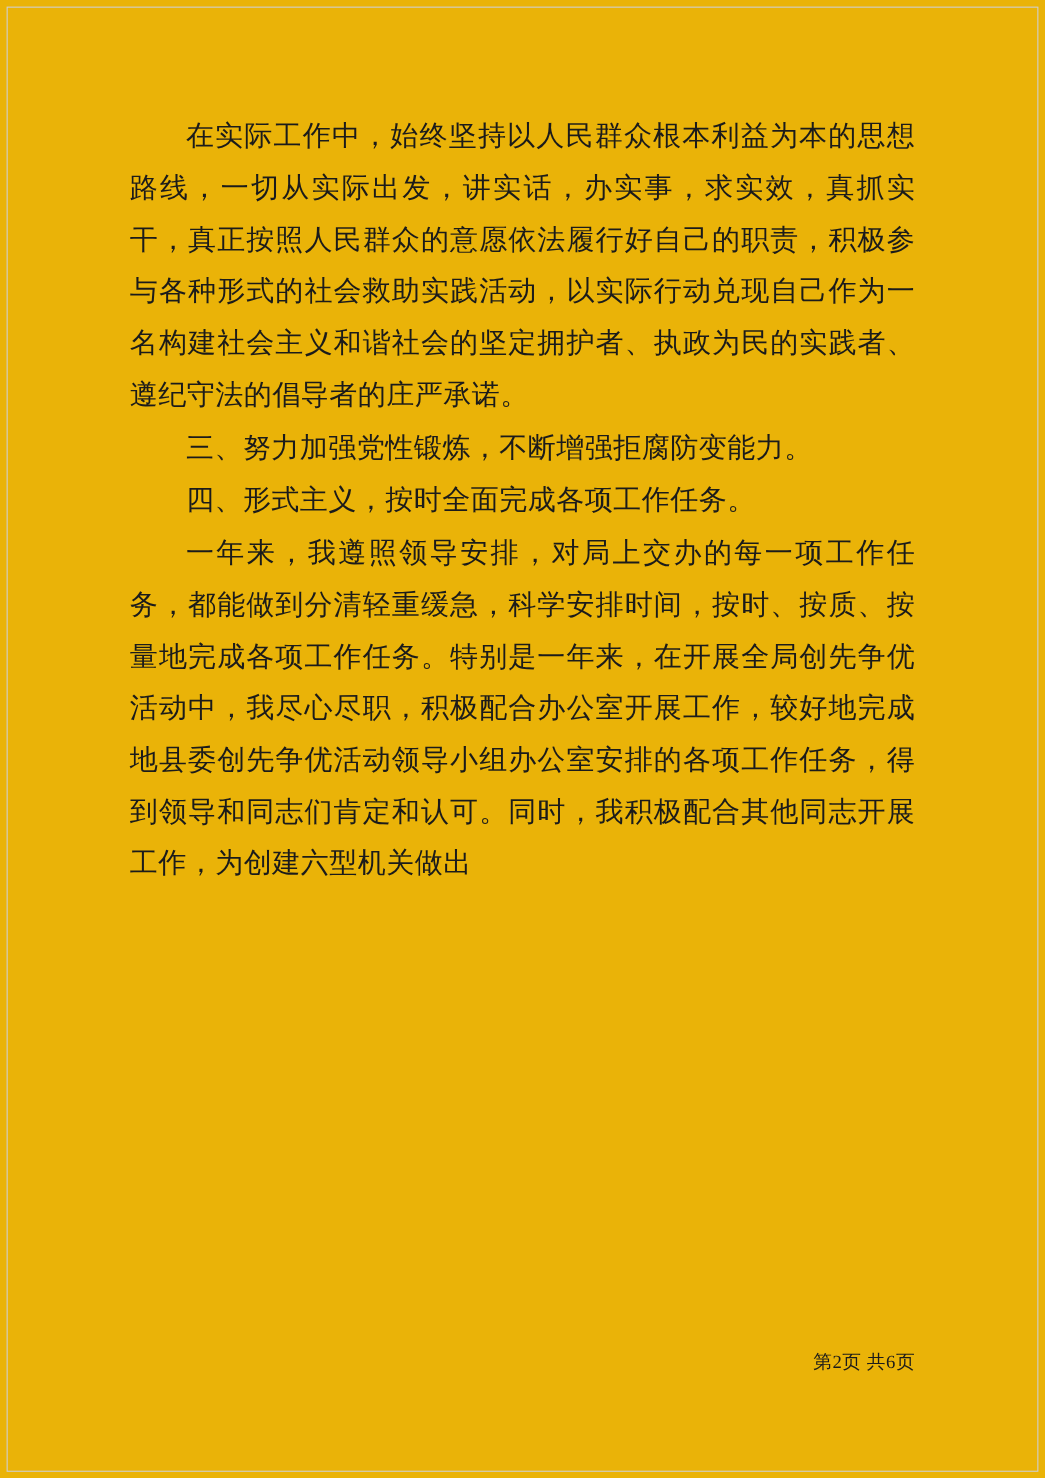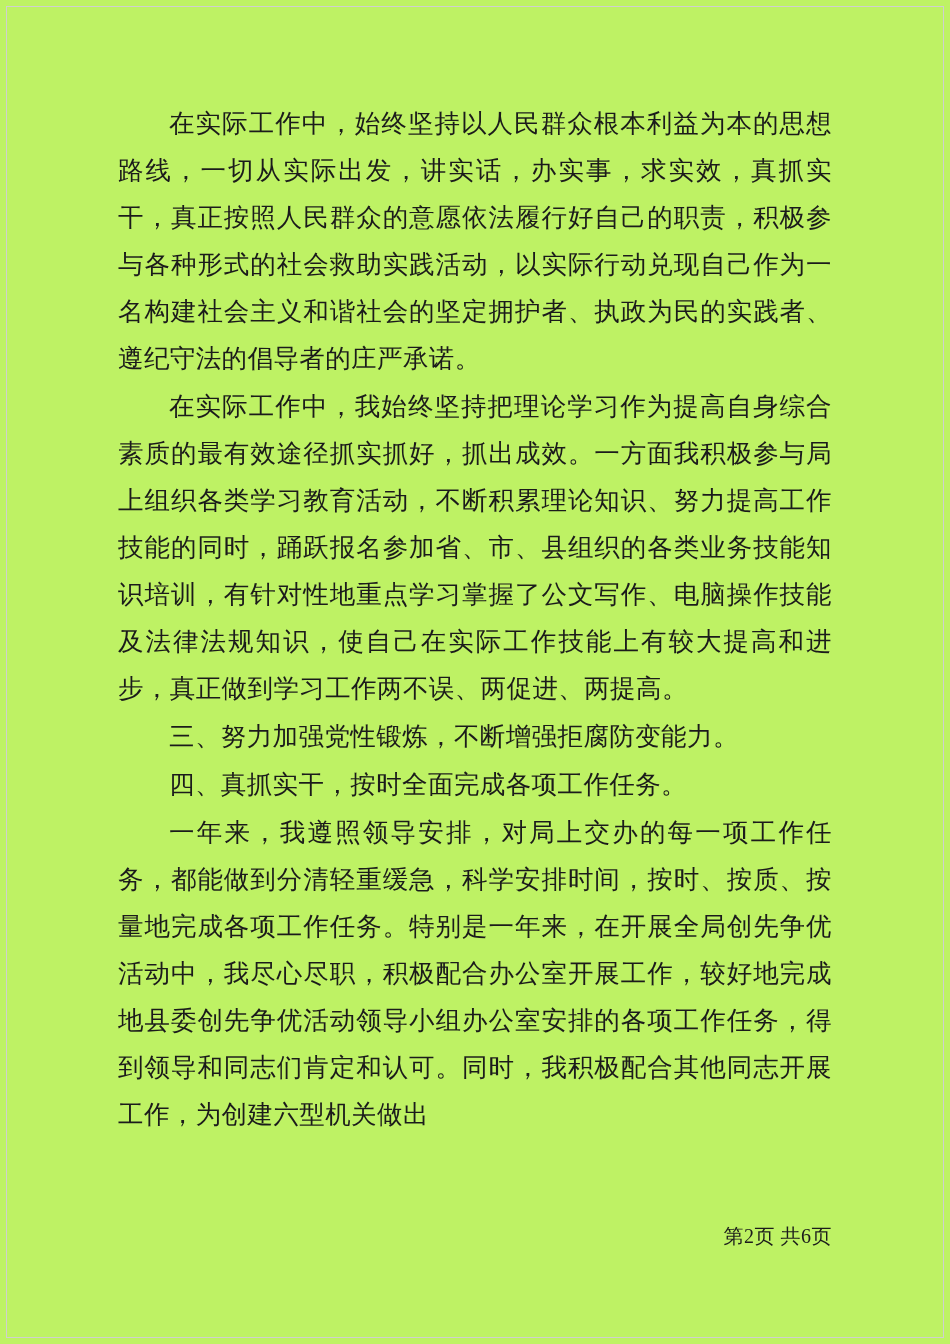--- a/index.html
+++ b/index.html
@@ -4,21 +4,21 @@
 <style>
   html, body {
     margin: 0;
     padding: 0;
     background: #ffffff;
   }
   .page {
     position: relative;
     width: 950px;
     height: 1344px;
-    background: #bef264;
+    background: #eab308;
     box-sizing: border-box;
     overflow: hidden;
     font-family: "Liberation Serif", "DejaVu Serif", serif;
   }
   .border-frame {
     position: absolute;
     left: 6px;
     top: 6px;
     right: 6px;
     bottom: 6px;
@@ -39,34 +39,33 @@
     text-align: justify;
     text-justify: inter-ideograph;
     text-indent: 51px;
     font-family: "Liberation Serif", "DejaVu Serif", serif;
     letter-spacing: 0.4px;
   }
   .footer {
     position: absolute;
     right: 118px;
     bottom: 94px;
-    font-size: 20px;
+    font-size: 17px;
     color: #1b1b1b;
     font-family: "Liberation Serif", "DejaVu Serif", serif;
     letter-spacing: 0.5px;
   }
 </style>
 </head>
 <body>
 
 <div class="page">
   <div class="border-frame"></div>
 
   <div class="content">
     <p class="para">在实际工作中，始终坚持以人民群众根本利益为本的思想路线，一切从实际出发，讲实话，办实事，求实效，真抓实干，真正按照人民群众的意愿依法履行好自己的职责，积极参与各种形式的社会救助实践活动，以实际行动兑现自己作为一名构建社会主义和谐社会的坚定拥护者、执政为民的实践者、遵纪守法的倡导者的庄严承诺。</p>
-    <p class="para">在实际工作中，我始终坚持把理论学习作为提高自身综合素质的最有效途径抓实抓好，抓出成效。一方面我积极参与局上组织各类学习教育活动，不断积累理论知识、努力提高工作技能的同时，踊跃报名参加省、市、县组织的各类业务技能知识培训，有针对性地重点学习掌握了公文写作、电脑操作技能及法律法规知识，使自己在实际工作技能上有较大提高和进步，真正做到学习工作两不误、两促进、两提高。</p>
     <p class="para">三、努力加强党性锻炼，不断增强拒腐防变能力。</p>
-    <p class="para">四、真抓实干，按时全面完成各项工作任务。</p>
+    <p class="para">四、形式主义，按时全面完成各项工作任务。</p>
     <p class="para">一年来，我遵照领导安排，对局上交办的每一项工作任务，都能做到分清轻重缓急，科学安排时间，按时、按质、按量地完成各项工作任务。特别是一年来，在开展全局创先争优活动中，我尽心尽职，积极配合办公室开展工作，较好地完成地县委创先争优活动领导小组办公室安排的各项工作任务，得到领导和同志们肯定和认可。同时，我积极配合其他同志开展工作，为创建六型机关做出</p>
   </div>
 
   <div class="footer">第2页 共6页</div>
 </div>
 
 </body></html>

